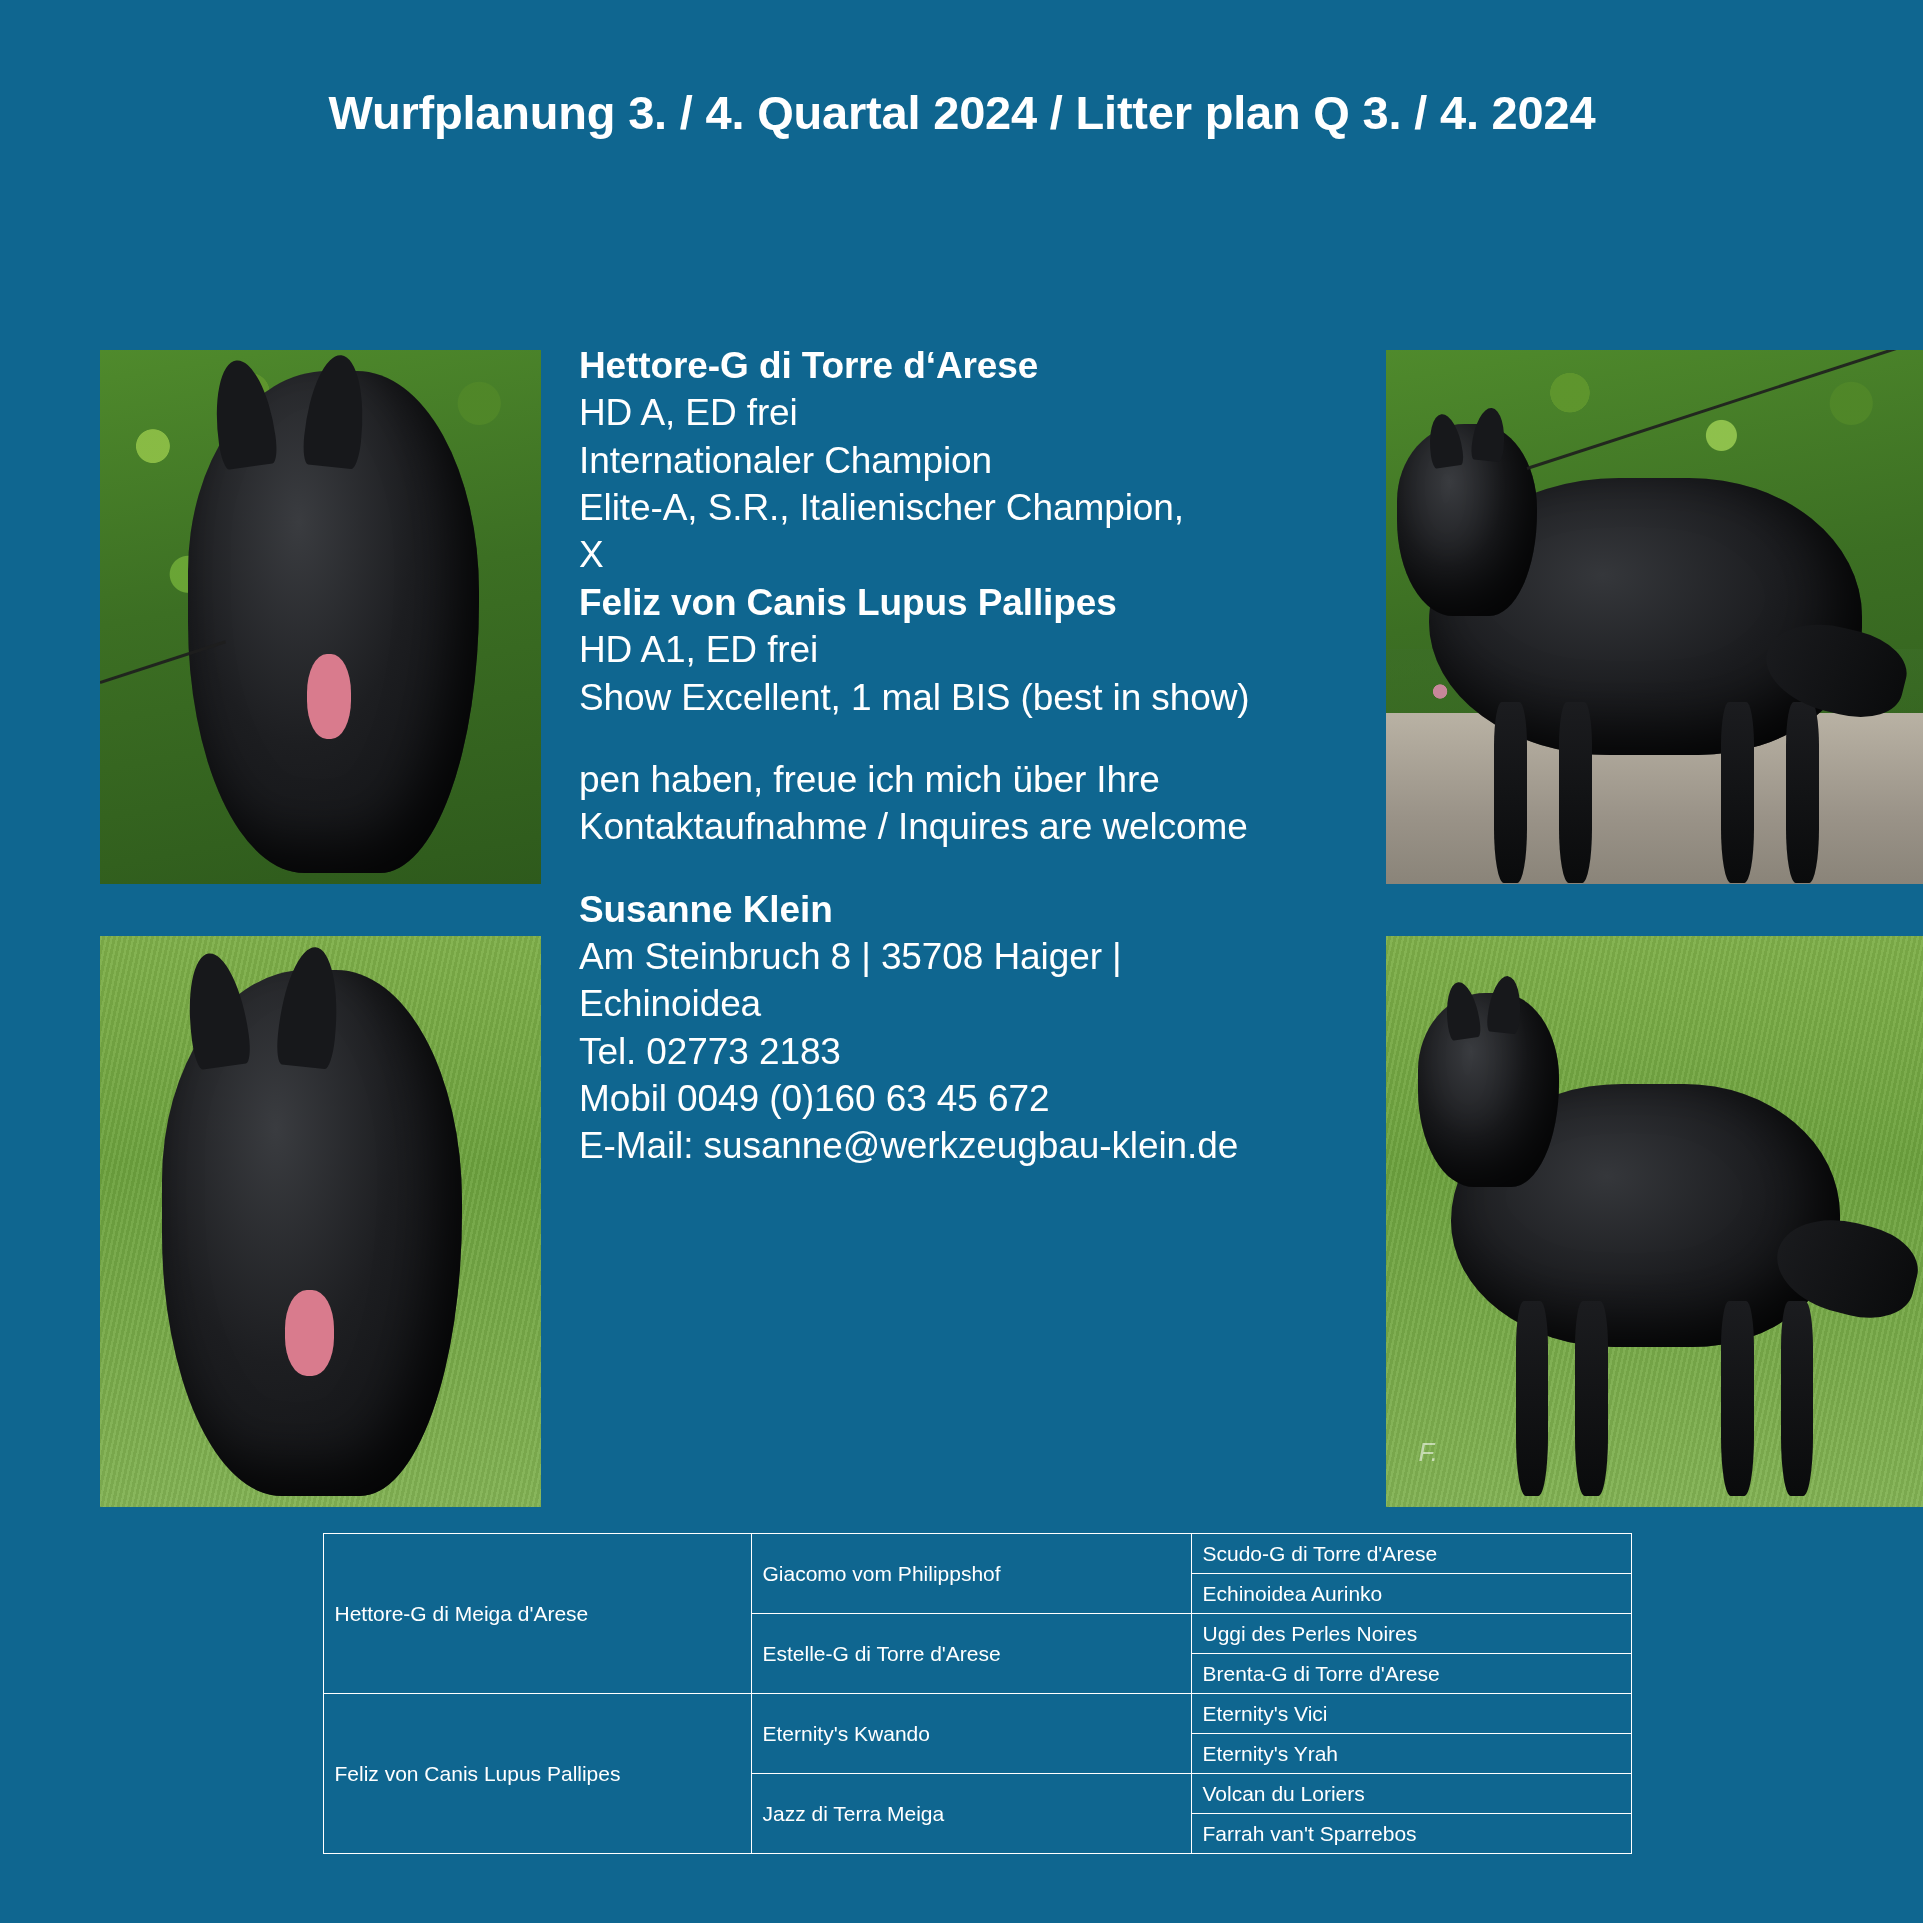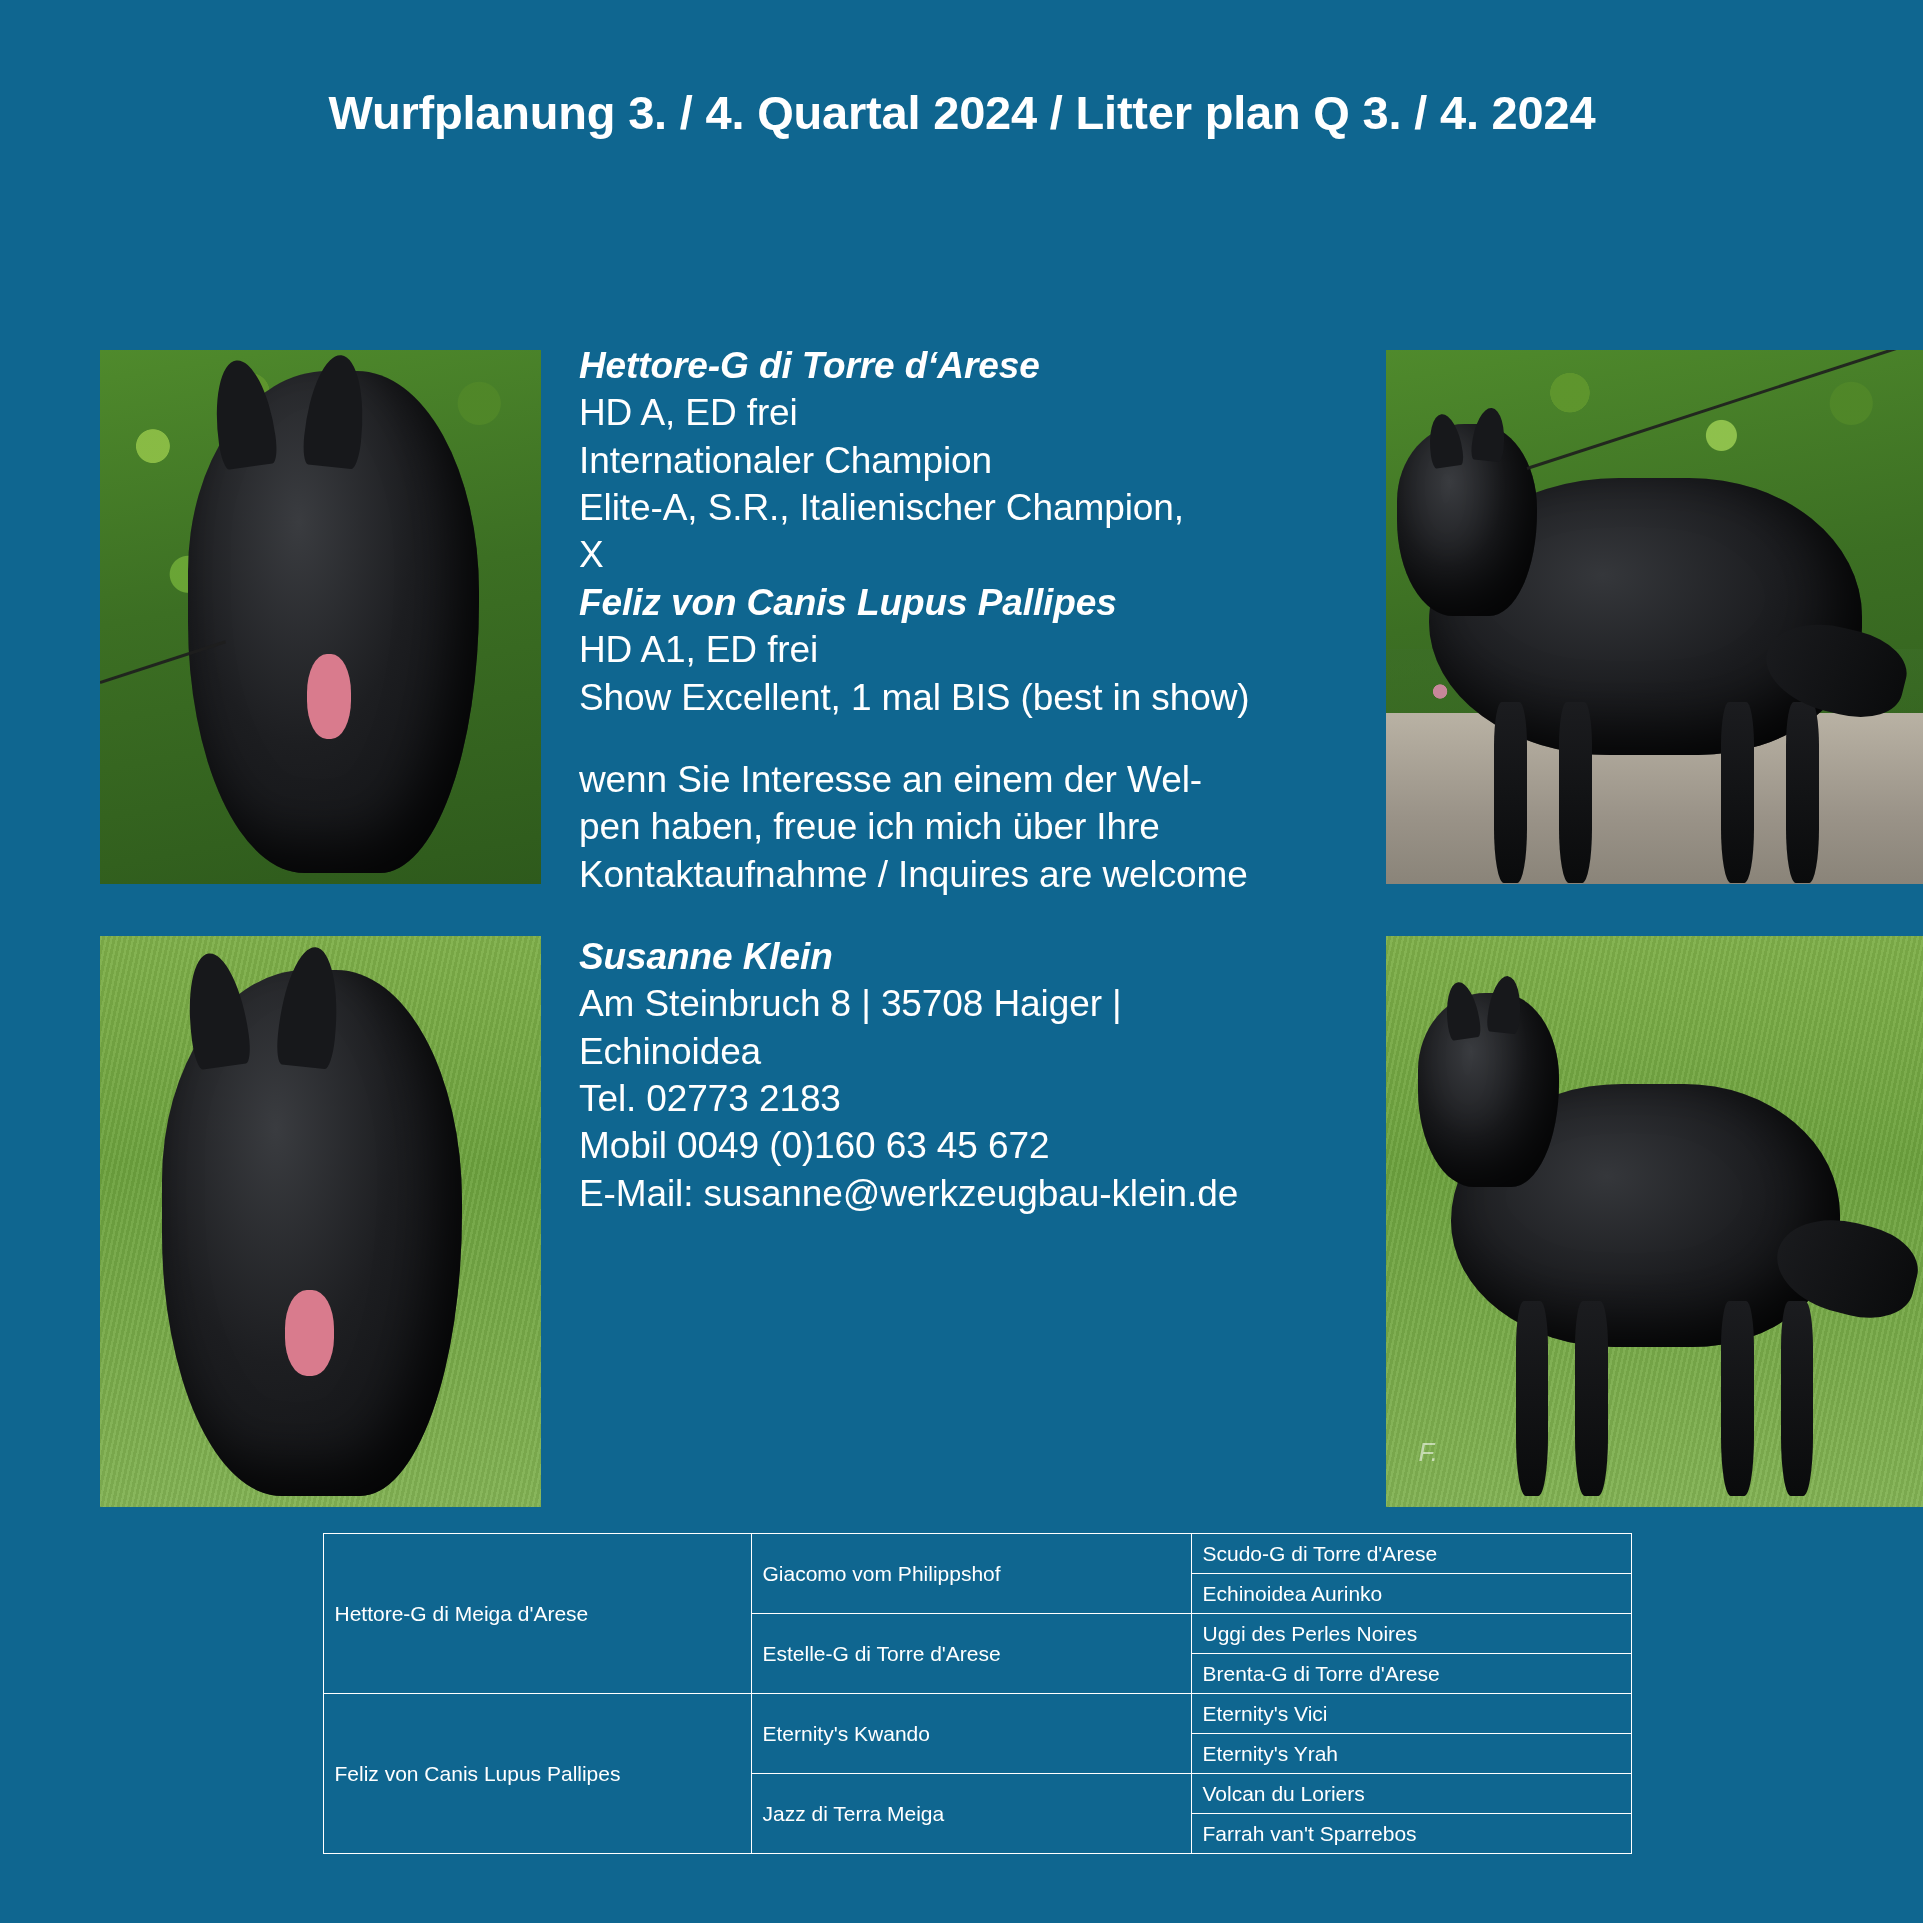--- a/index.html
+++ b/index.html
@@ -134,21 +134,21 @@
     position: absolute;
     left: 579px;
     top: 0;
     width: 797px;
   }
   .t-line {
     font-size: 37px;
     line-height: 1.28;
     letter-spacing: -0.1px;
   }
-  .t-line.bold { font-weight: bold; font-style: italic; }
+  .t-line.bold { font-weight: bold; }
   .t-gap { height: 35px; }
   .t-gap-sm { height: 25.6px; }
   .t-url {
     font-size: 37px;
     font-weight: bold;
     letter-spacing: -0.2px;
   }
 
   
   .pedigree {
@@ -232,21 +232,20 @@
     <div class="t-line">HD A, ED frei</div>
     <div class="t-line">Internationaler Champion</div>
     <div class="t-line">Elite-A, S.R., Italienischer Champion,</div>
     <div class="t-line">X</div>
     <div class="t-line bold">Feliz von Canis Lupus Pallipes</div>
     <div class="t-line">HD A1, ED frei</div>
     <div class="t-line">Show Excellent, 1 mal BIS (best in show)</div>
 
     <div class="t-gap"></div>
 
-    <div class="t-line">wenn Sie Interesse an einem der Wel-</div>
     <div class="t-line">pen haben, freue ich mich über Ihre</div>
     <div class="t-line">Kontaktaufnahme / Inquires are welcome</div>
 
     <div class="t-gap"></div>
 
     <div class="t-line bold">Susanne Klein</div>
     <div class="t-line">Am Steinbruch 8 | 35708 Haiger |</div>
     <div class="t-line">Echinoidea</div>
     <div class="t-line">Tel. 02773 2183</div>
     <div class="t-line">Mobil 0049 (0)160 63 45 672</div>

